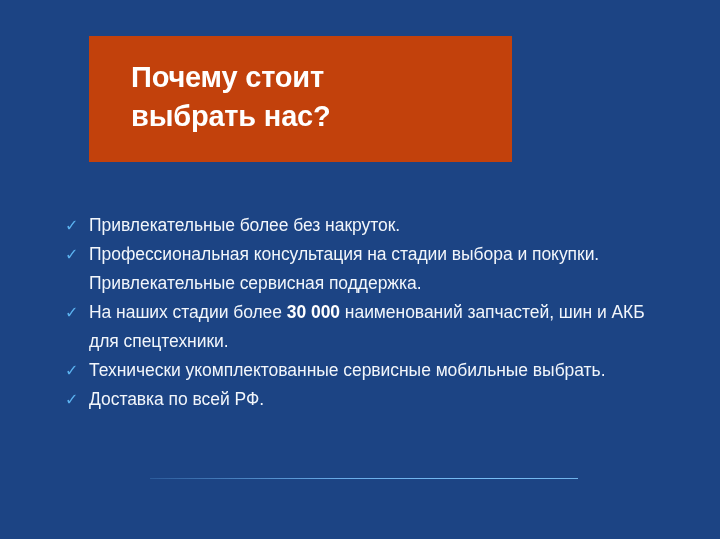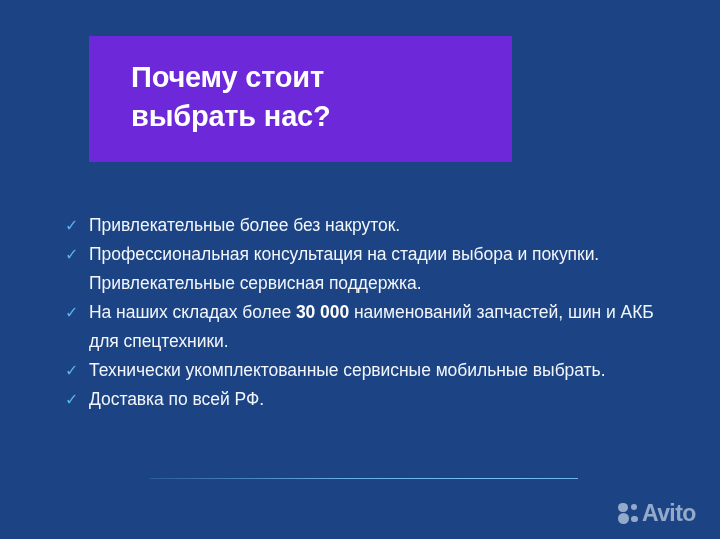--- a/index.html
+++ b/index.html
@@ -17,21 +17,21 @@
     -webkit-font-smoothing: antialiased;
   }
 
   
   #heading-box {
     position: absolute;
     left: 89px;
     top: 36px;
     width: 423px;
     height: 126px;
-    background: #6d28d9;
+    background: #c2410c;
   }
   #heading-text {
     position: absolute;
     left: 42px;
     top: 22px;
     width: 360px;
     color: #ffffff;
     font-size: 29px;
     font-weight: bold;
     line-height: 39px;
@@ -136,37 +136,28 @@
       <div class="bullet-row">
         <span class="check-icon">✓</span>
         <span class="bullet-text"><span>Привлекательные более без накруток.</span></span>
       </div>
       <div class="bullet-row">
         <span class="check-icon">✓</span>
         <span class="bullet-text"><span>Профессиональная консультация на стадии выбора и покупки. Привлекательные сервисная поддержка.</span></span>
       </div>
       <div class="bullet-row">
         <span class="check-icon">✓</span>
-        <span class="bullet-text"><span>На наших складах более </span><b>30 000</b><span> наименований запчастей, шин и АКБ для спецтехники.</span></span>
+        <span class="bullet-text"><span>На наших стадии более </span><b>30 000</b><span> наименований запчастей, шин и АКБ для спецтехники.</span></span>
       </div>
       <div class="bullet-row">
         <span class="check-icon">✓</span>
         <span class="bullet-text"><span>Технически укомплектованные сервисные мобильные выбрать.</span></span>
       </div>
       <div class="bullet-row">
         <span class="check-icon">✓</span>
         <span class="bullet-text"><span>Доставка по всей РФ.</span></span>
       </div>
     </div>
 
   <div id="divider"></div>
 
-  <div id="avito-watermark">
-    <div id="avito-dots">
-      <i class="d1"></i>
-        <i class="d2"></i>
-        <i class="d3"></i>
-        <i class="d4"></i>
-    </div>
-    <div id="avito-word">Avito</div>
-  </div>
 
 </div>
 
 </body></html>

